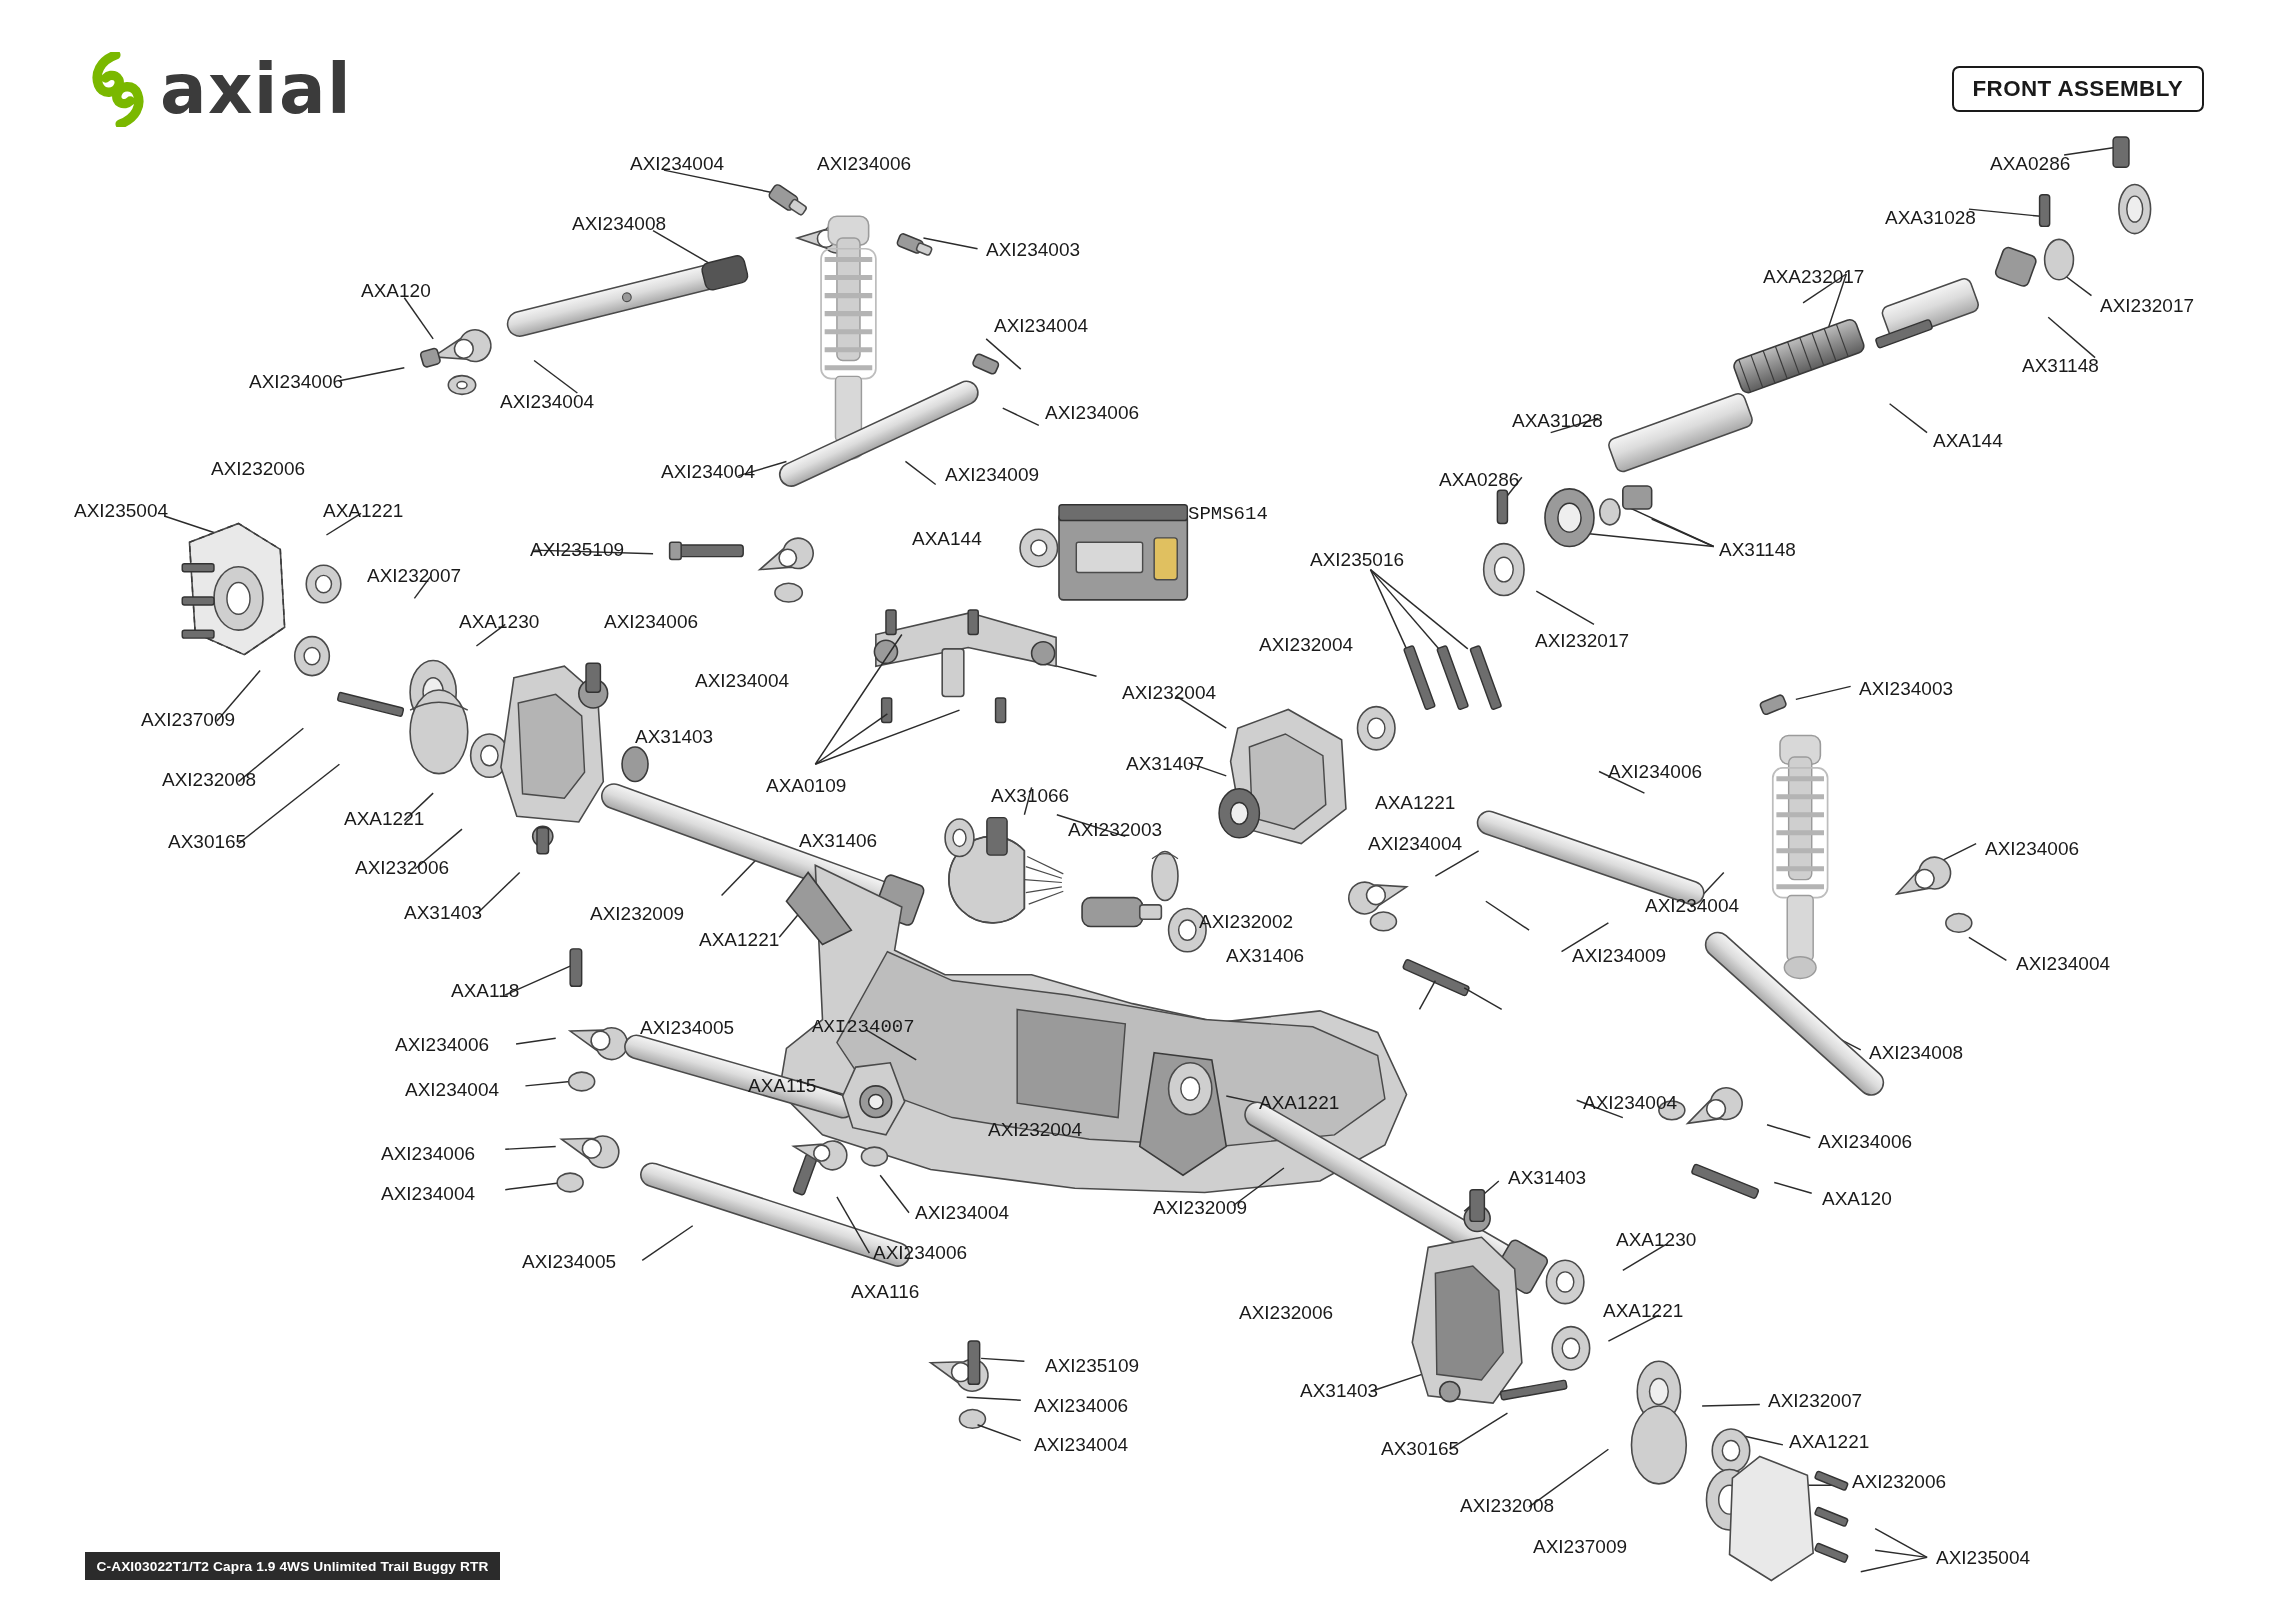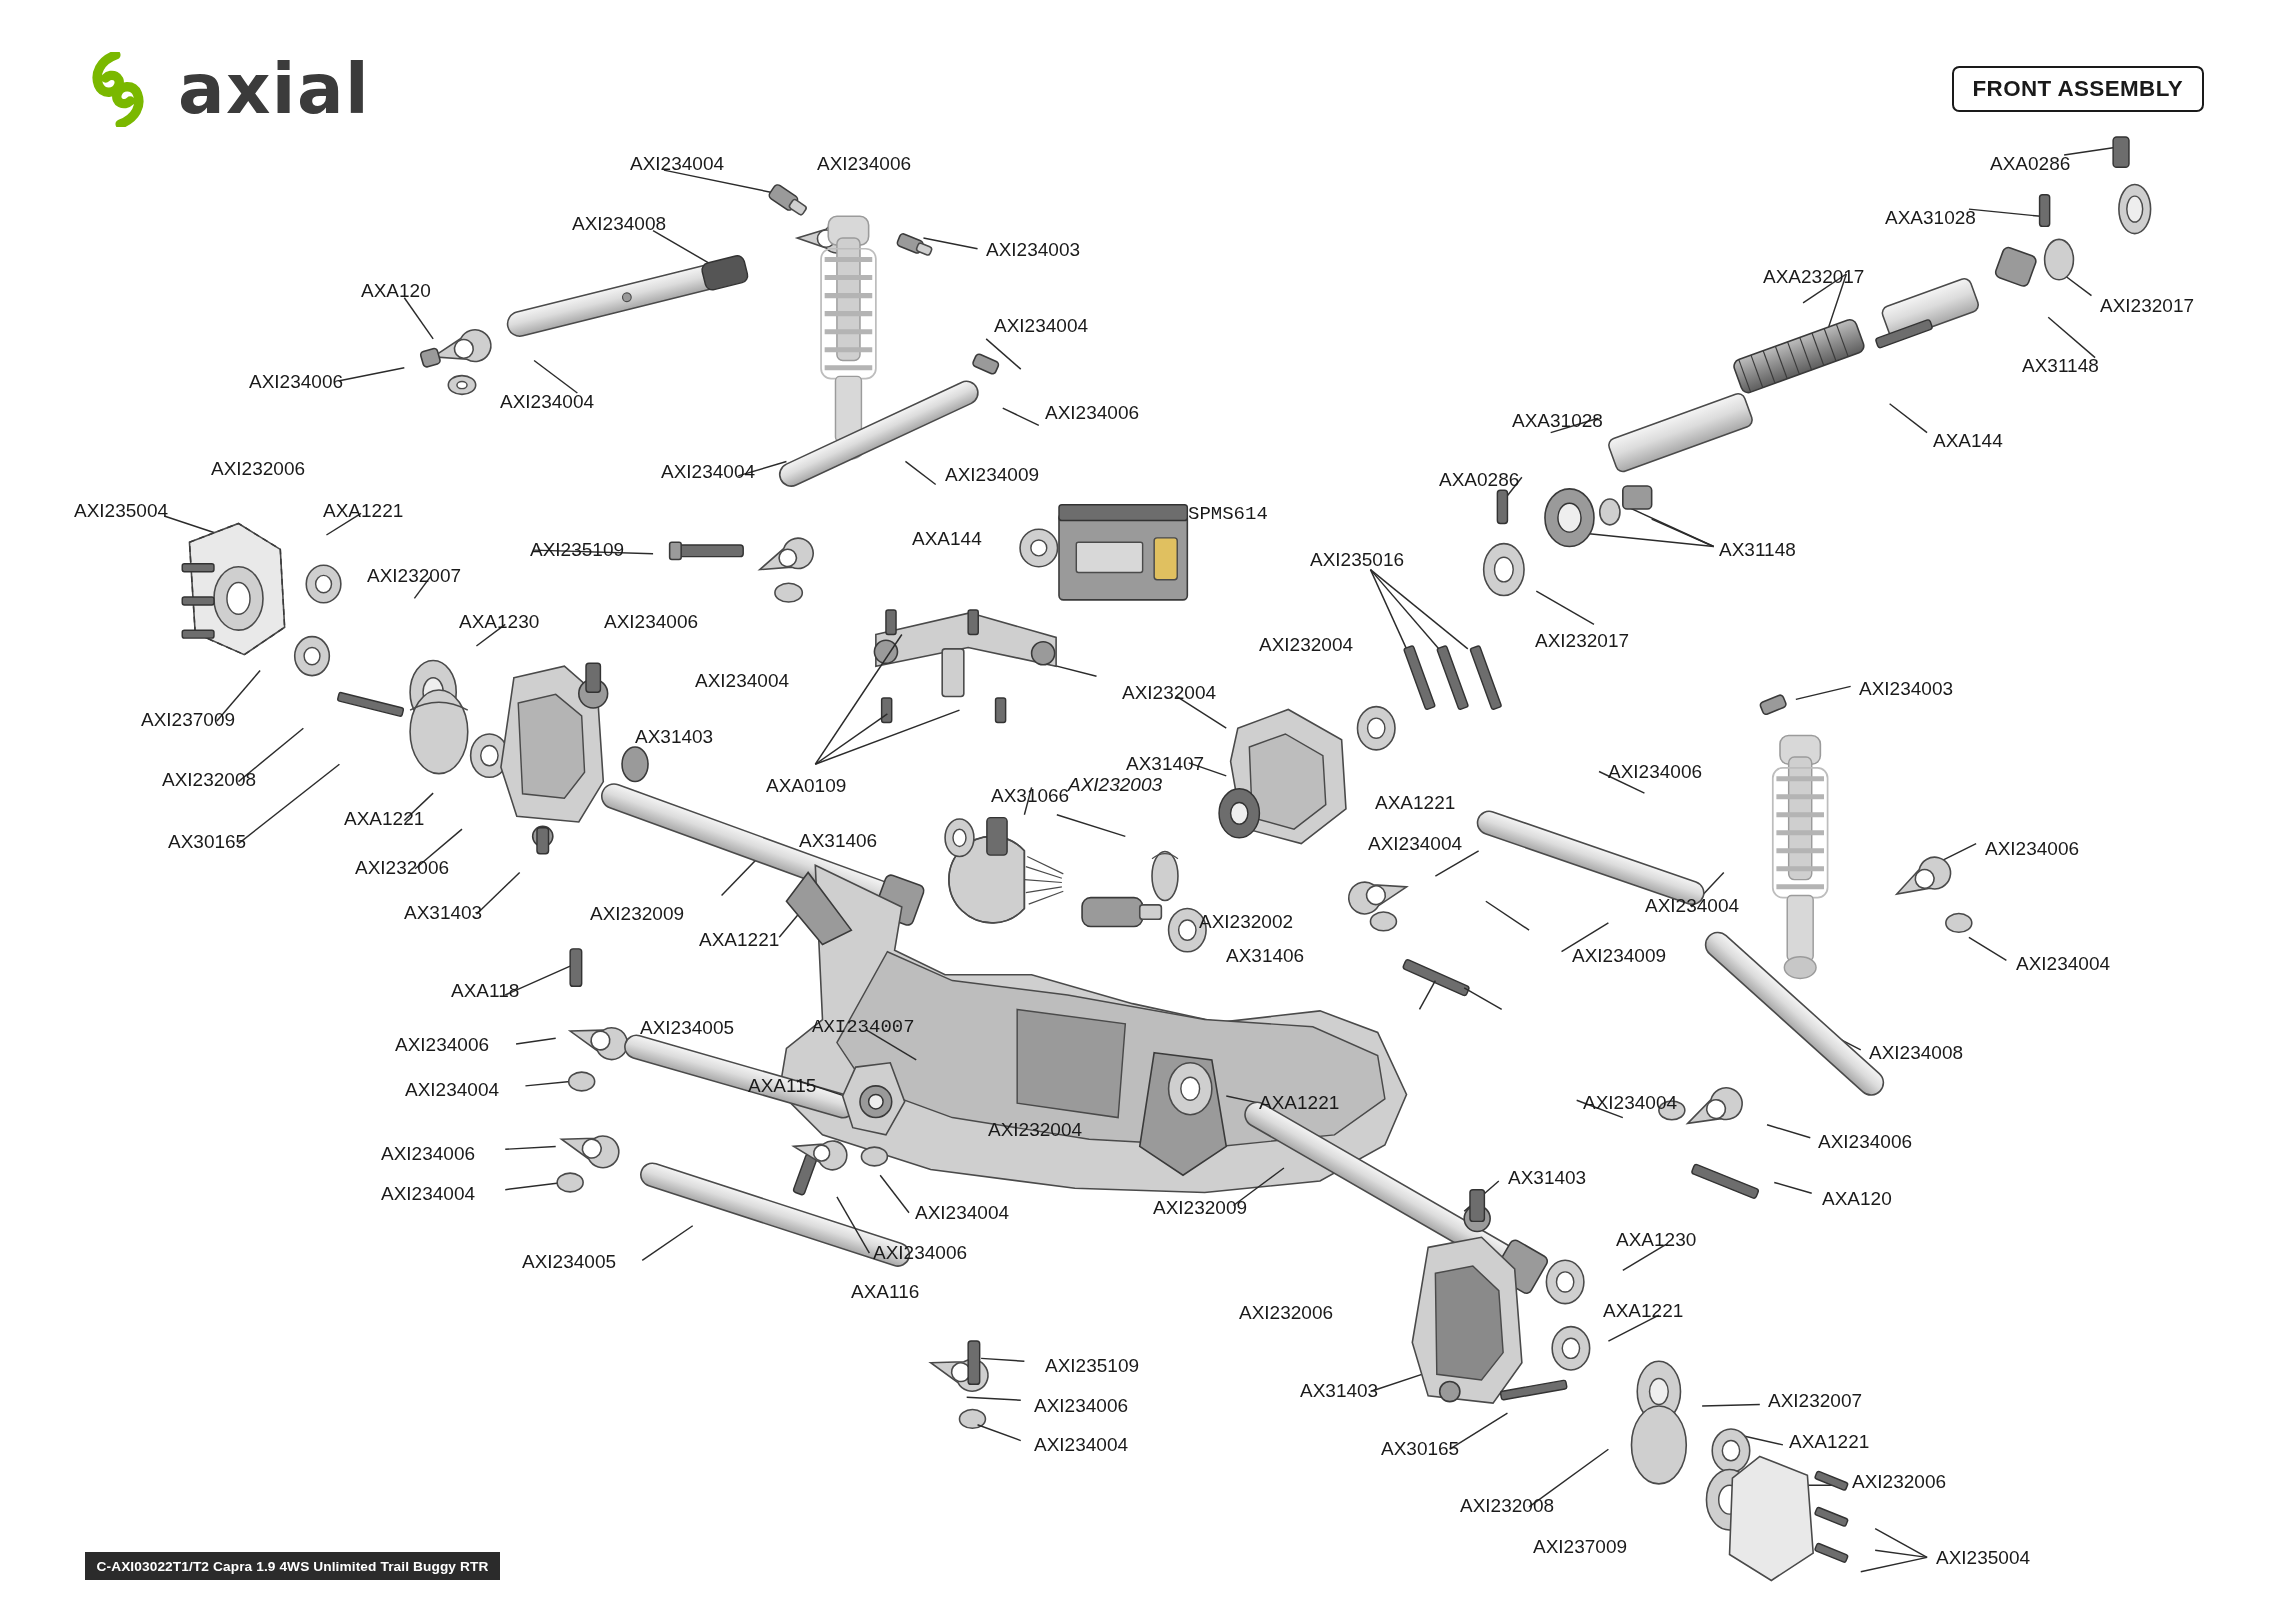--- a/index.html
+++ b/index.html
@@ -18,21 +18,21 @@
     background: #ffffff;
     overflow: hidden;
   }
   
   #logo {
     position: absolute;
     left: 87px;
     top: 52px;
     display: flex;
     align-items: center;
-    gap: 29px;
+    gap: 11px;
   }
   #logo .mark {
     width: 62px;
     height: 75px;
     position: relative;
   }
   #logo .wordmark {
     font-size: 69px;
     font-weight: 700;
     letter-spacing: 1.4px;
@@ -600,21 +600,21 @@
     <span class="lbl" style="left:404px;  top:903px;">AX31403</span>
     <span class="lbl" style="left:635px;  top:727px;">AX31403</span>
     <span class="lbl" style="left:766px; top:776px;">AXA0109</span>
     <span class="lbl" style="left:1122px; top:683px;">AXI232004</span>
     <span class="lbl" style="left:1310px; top:550px;">AXI235016</span>
     <span class="lbl" style="left:1259px; top:635px;">AXI232004</span>
     <span class="lbl" style="left:1126px; top:754px;">AX31407</span>
     <span class="lbl" style="left:1375px; top:793px;">AXA1221</span>
     <span class="lbl" style="left:1368px; top:834px;">AXI234004</span>
     <span class="lbl" style="left:991px; top:786px;">AX31066</span>
-    <span class="lbl" style="left:1068px; top:775px;font-style:italic;">AXI232003</span>
+    <span class="lbl" style="left:1068px; top:820px;">AXI232003</span>
     <span class="lbl" style="left:799px; top:831px;">AX31406</span>
     <span class="lbl" style="left:1199px; top:912px;">AXI232002</span>
     <span class="lbl" style="left:1226px; top:946px;">AX31406</span>
     <span class="lbl" style="left:590px;  top:904px;">AXI232009</span>
     <span class="lbl" style="left:699px;  top:930px;">AXA1221</span>
     <span class="lbl" style="left:451px;  top:981px;">AXA118</span>
     <span class="lbl" style="left:395px;  top:1035px;">AXI234006</span>
     <span class="lbl" style="left:640px;  top:1018px;">AXI234005</span>
     <span class="lbl" style="left:812px; top:1018px;font-family:Liberation Mono, monospace;">AXI234007</span>
     <span class="lbl" style="left:405px;  top:1080px;">AXI234004</span>

